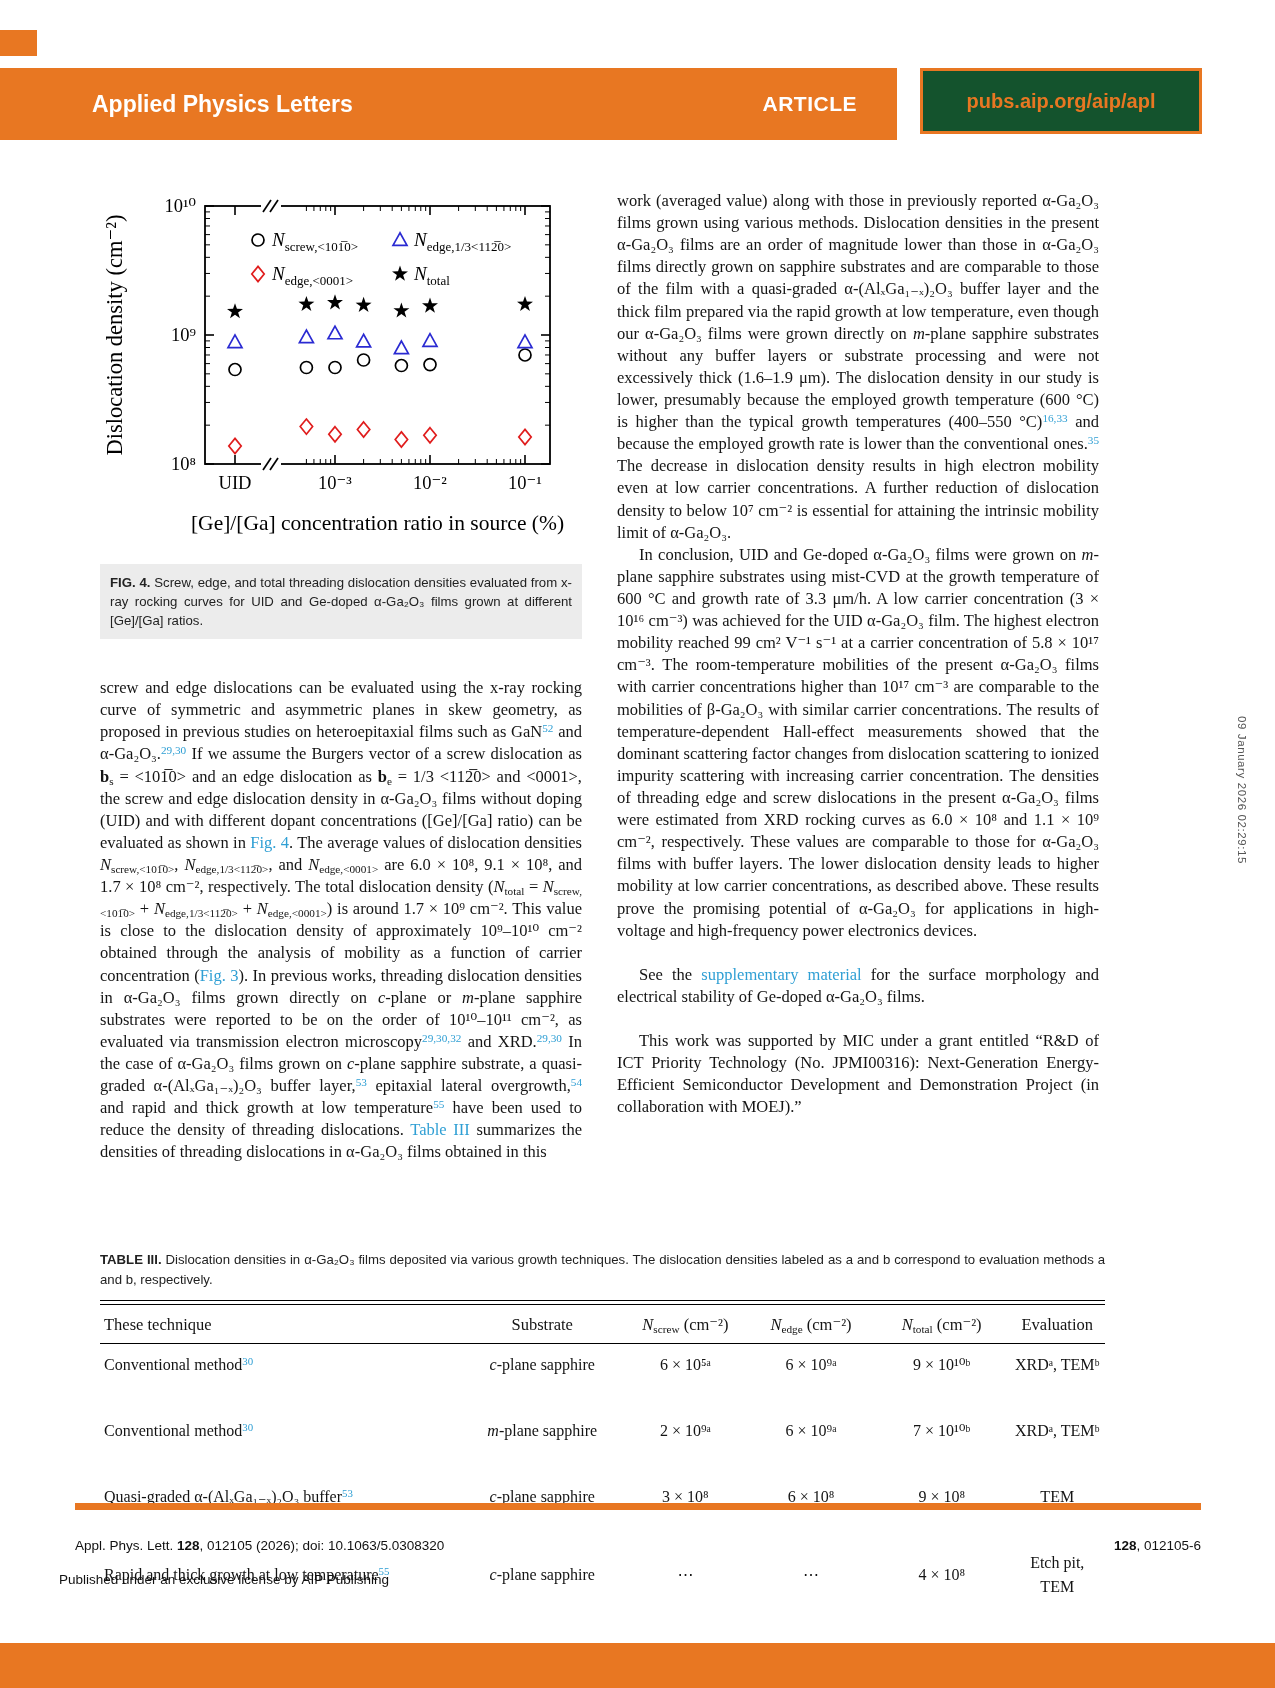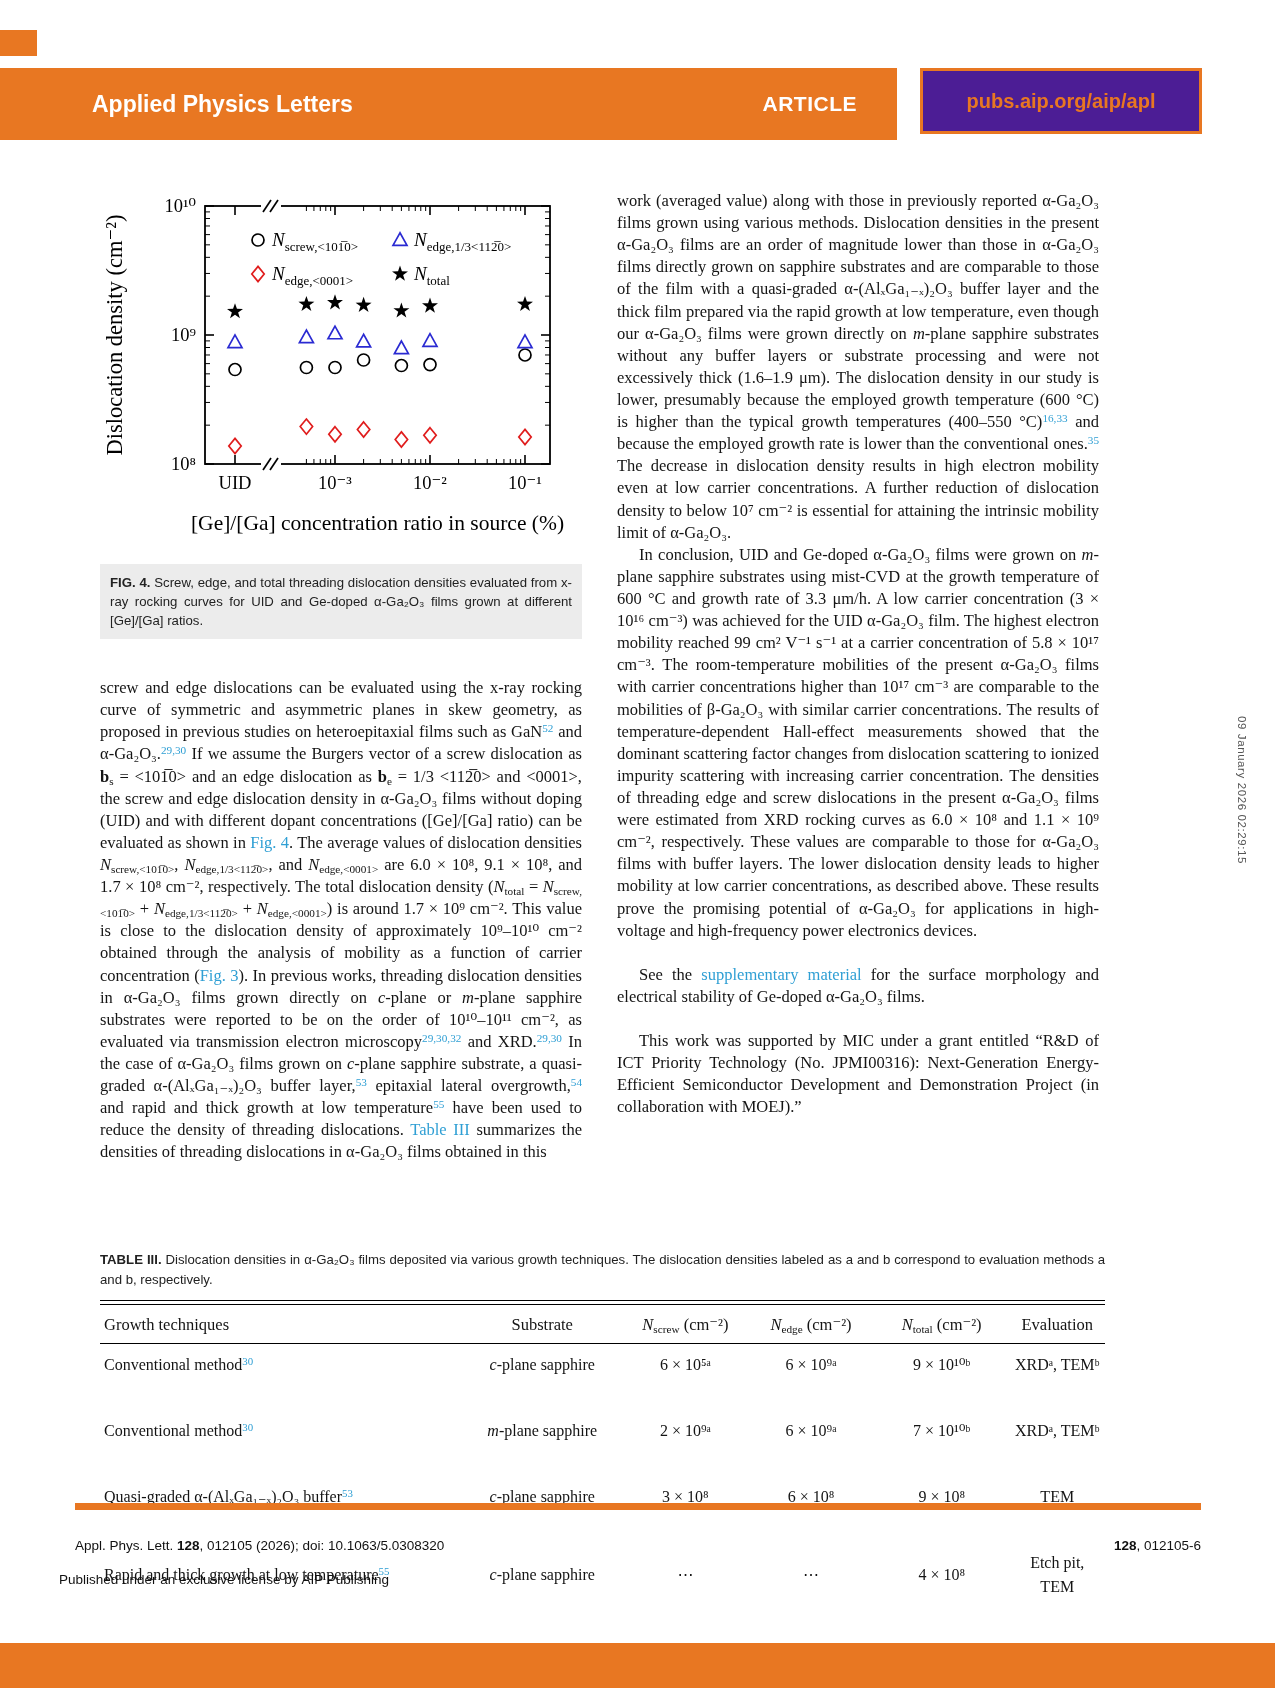--- a/index.html
+++ b/index.html
@@ -7,21 +7,21 @@
   #page{position:relative;width:1275px;height:1688px;background:#fff;overflow:hidden;
         font-family:"Liberation Serif", "DejaVu Serif", serif;color:#141414;}
 
   
   .top-strip{position:absolute;left:0;top:30px;width:37px;height:26px;background:var(--orange);}
   .header-bar{position:absolute;left:0;top:68px;width:897px;height:72px;background:var(--orange);
               display:flex;align-items:center;}
   .journal{color:#fff;font-family:"Liberation Sans",sans-serif;font-weight:700;font-size:23px;margin-left:92px;}
   .article-label{color:#fff;font-family:"Liberation Sans",sans-serif;font-weight:700;font-size:21px;
                  margin-left:auto;margin-right:40px;letter-spacing:.5px;}
-  .url-box{position:absolute;left:920px;top:68px;width:282px;height:66px;background:#4c1d95;
+  .url-box{position:absolute;left:920px;top:68px;width:282px;height:66px;background:#14532d;
            border:3px solid var(--orange);display:flex;align-items:center;justify-content:center;box-sizing:border-box;}
   .url-text{color:var(--orange);font-family:"Liberation Sans",sans-serif;font-weight:700;font-size:20px;}
 
   
   .col{position:absolute;width:482px;text-align:justify;font-size:16.5px;line-height:1.34;}
   #col-left{left:100px;top:192px;}
   #col-right{left:617px;top:190px;}
   p.body-par{margin:0;}
   .indent{text-indent:22px;}
   .par-gap{margin-top:22px !important;}
@@ -238,21 +238,21 @@
       <colgroup>
         <col style="width:36%">
           <col style="width:16%">
           <col style="width:12.5%">
         <col style="width:12.5%">
           <col style="width:13.5%">
           <col style="width:9.5%">
       </colgroup>
       <thead>
           <tr id="table-head-row">
-            <th class="al">Growth techniques</th>
+            <th class="al">These technique</th>
             <th class="ac">Substrate</th>
             <th class="ac"><span><span class="gni">N</span><span class="gsub">screw</span></span> (cm⁻²)</th>
             <th class="ac"><span><span class="gni">N</span><span class="gsub">edge</span></span> (cm⁻²)</th>
             <th class="ac"><span><span class="gni">N</span><span class="gsub">total</span></span> (cm⁻²)</th>
             <th class="ac">Evaluation</th>
           </tr>
         </thead>
       <tbody id="table-body">
           <tr>
             <td class="al">Conventional method<span class="gref">30</span></td>

